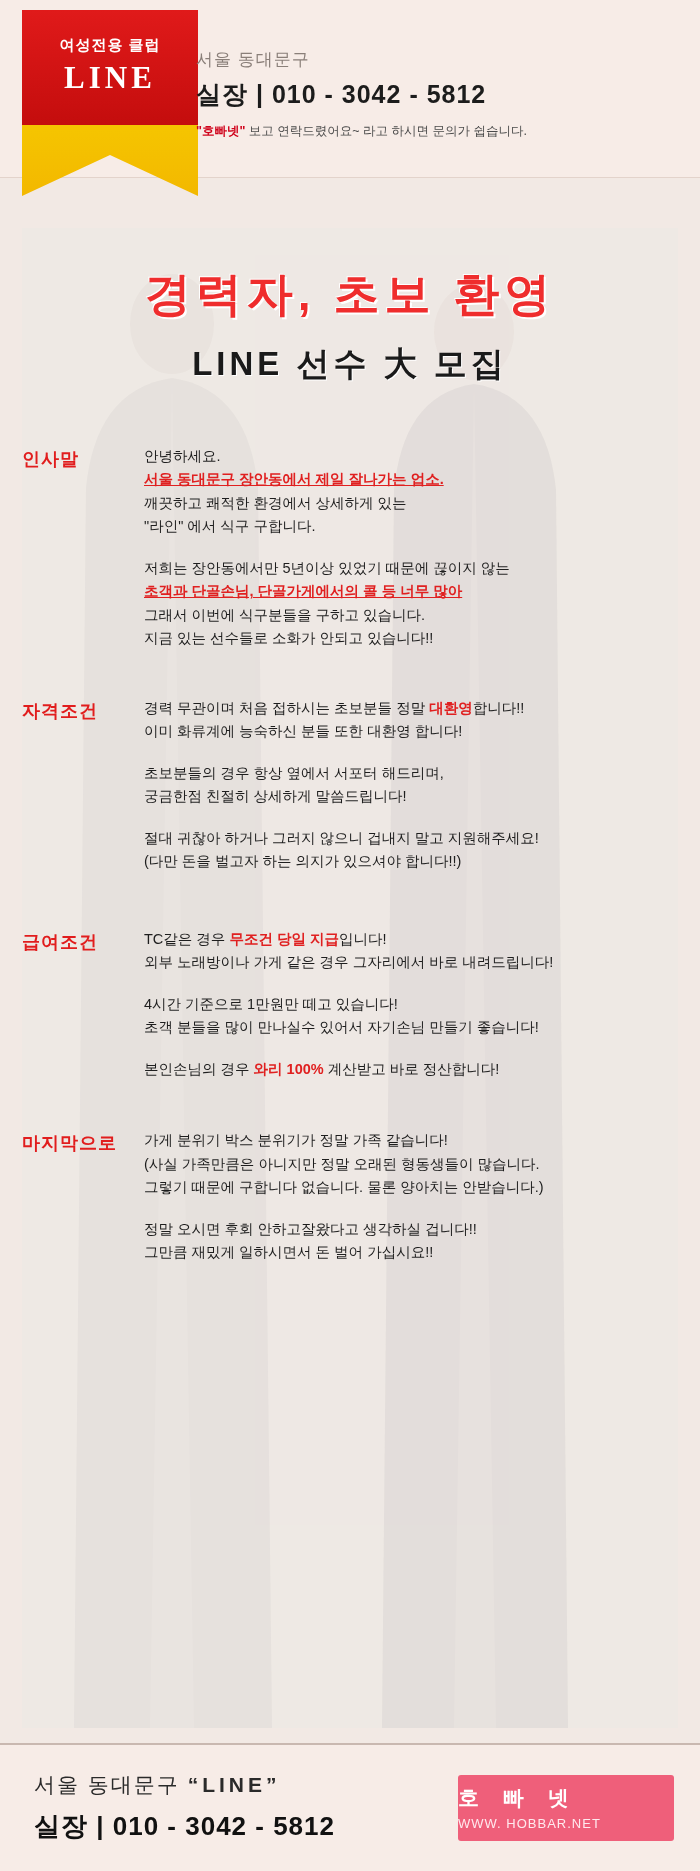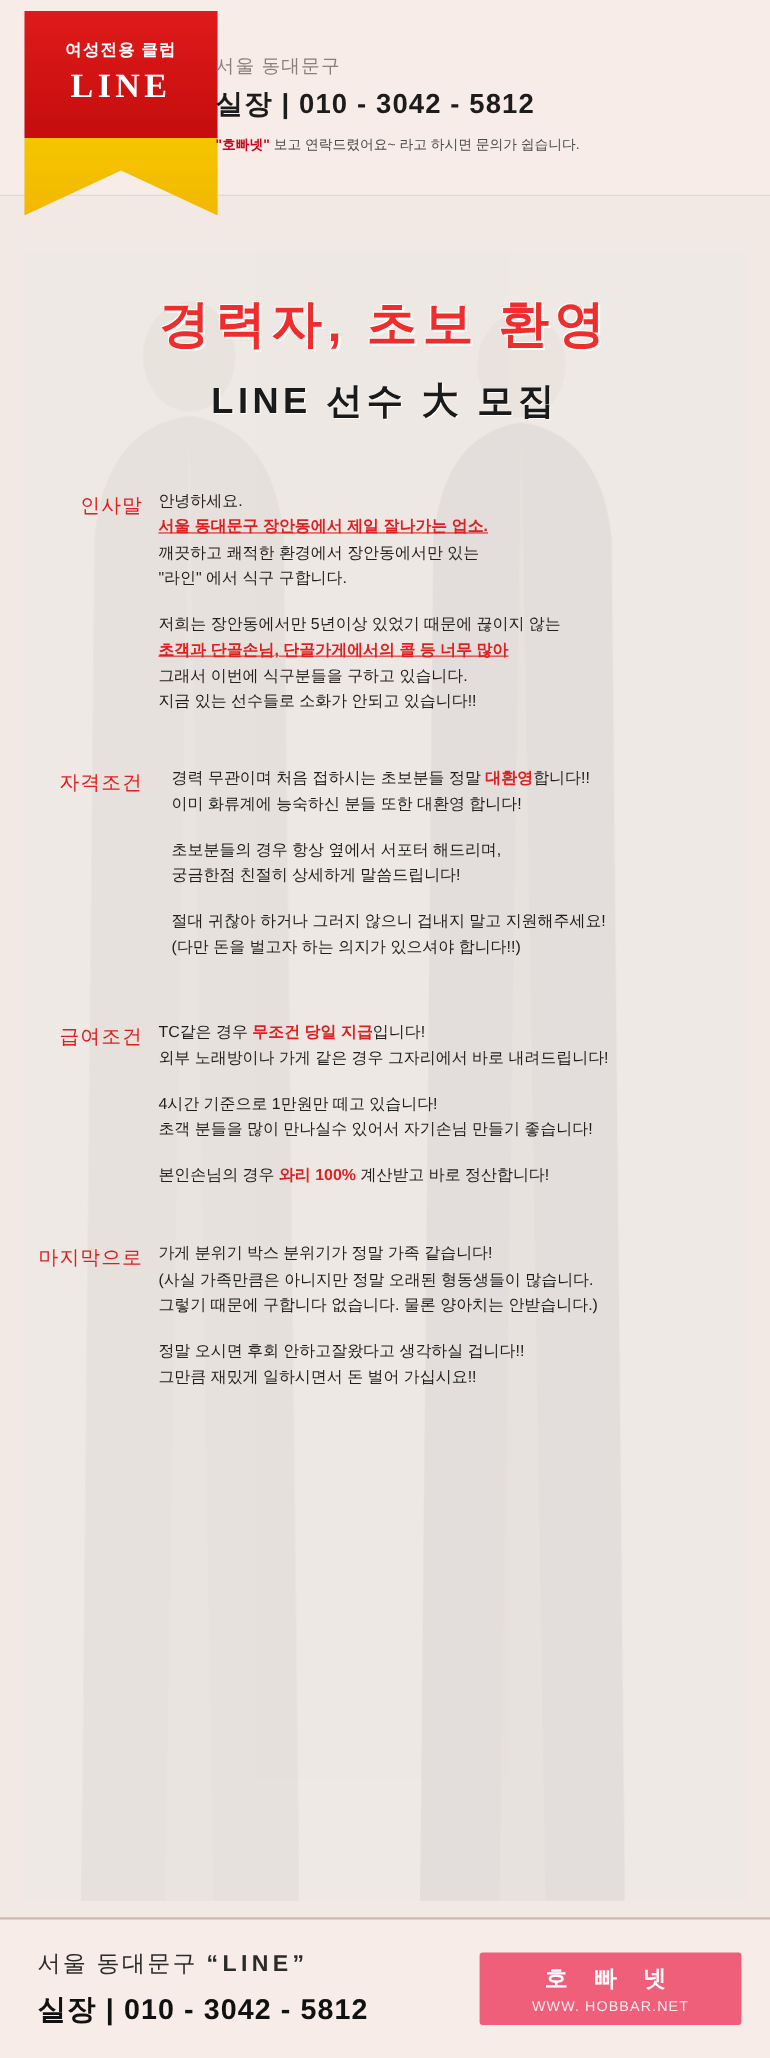--- a/index.html
+++ b/index.html
@@ -107,43 +107,43 @@
 
   .sections { position: relative; margin-top: 58px; }
   .section {
     display: flex;
     align-items: flex-start;
     margin-bottom: 46px;
   }
   .sec-label {
     width: 122px;
     flex: 0 0 122px;
-    text-align: right;
+    text-align: left;
     padding-right: 14px;
     padding-top: 2px;
     color: #e11d1d;
     font-size: 18px;
-    font-weight: normal;
+    font-weight: bold;
     letter-spacing: 1px;
   }
   .sec-body { flex: 1; padding-right: 18px; }
   .para { margin-bottom: 18px; }
   .para:last-child { margin-bottom: 0; }
   .line {
     font-size: 14.5px;
     color: #1e1e1e;
     line-height: 1.62;
     white-space: pre-wrap;
   }
   .line.em { color: #e02020; font-weight: bold; text-decoration: underline; }
   .line .hl { color: #e02020; font-weight: bold; }
 
   
   .sec-greeting { margin-top: 0; }
-  .sec-qual { margin-top: 36px; gap: 12px; }
+  .sec-qual { margin-top: 36px; }
   .sec-pay  { margin-top: 54px; }
   .sec-last { margin-top: 48px; }
 
   
   .footer {
     position: absolute;
     left: 0; bottom: 0;
     width: 700px; height: 128px;
     background: #f7ece7;
     border-top: 2px solid #c9b8b0;
@@ -161,24 +161,23 @@
   .ft-phone {
     margin-top: 10px;
     font-size: 26px;
     font-weight: bold;
     color: #111;
     letter-spacing: 1px;
   }
   .footer-badge {
     position: absolute;
     right: 26px; top: 30px;
-    width: 238px; height: 66px;
+    width: 216px; height: 66px;
     background: #ef5f7a;
     border-radius: 3px;
-    text-align: center;
     padding-top: 9px;
     margin-left: 36px;
   }
   .badge-title {
     color: #ffffff;
     font-size: 21px;
     font-weight: bold;
     letter-spacing: 9px;
   }
   .badge-url {
@@ -227,21 +226,21 @@
     <div class="title-sub">LINE 선수 大 모집</div>
   </div>
 
   <div class="sections" id="sections">
       <div class="section sec-greeting">
         <div class="sec-label">인사말</div>
         <div class="sec-body">
           <div class="para">
             <div class="line">안녕하세요.</div>
             <div class="line em">서울 동대문구 장안동에서 제일 잘나가는 업소.</div>
-            <div class="line">깨끗하고 쾌적한 환경에서 장안동에서만 있는</div>
+            <div class="line">깨끗하고 쾌적한 환경에서 상세하게 있는</div>
             <div class="line">"라인" 에서 식구 구합니다.</div>
           </div>
           <div class="para">
             <div class="line">저희는 장안동에서만 5년이상 있었기 때문에 끊이지 않는</div>
             <div class="line em">초객과 단골손님, 단골가게에서의 콜 등 너무 많아</div>
             <div class="line">그래서 이번에 식구분들을 구하고 있습니다.</div>
             <div class="line">지금 있는 선수들로 소화가 안되고 있습니다!!</div>
           </div>
         </div>
       </div>

